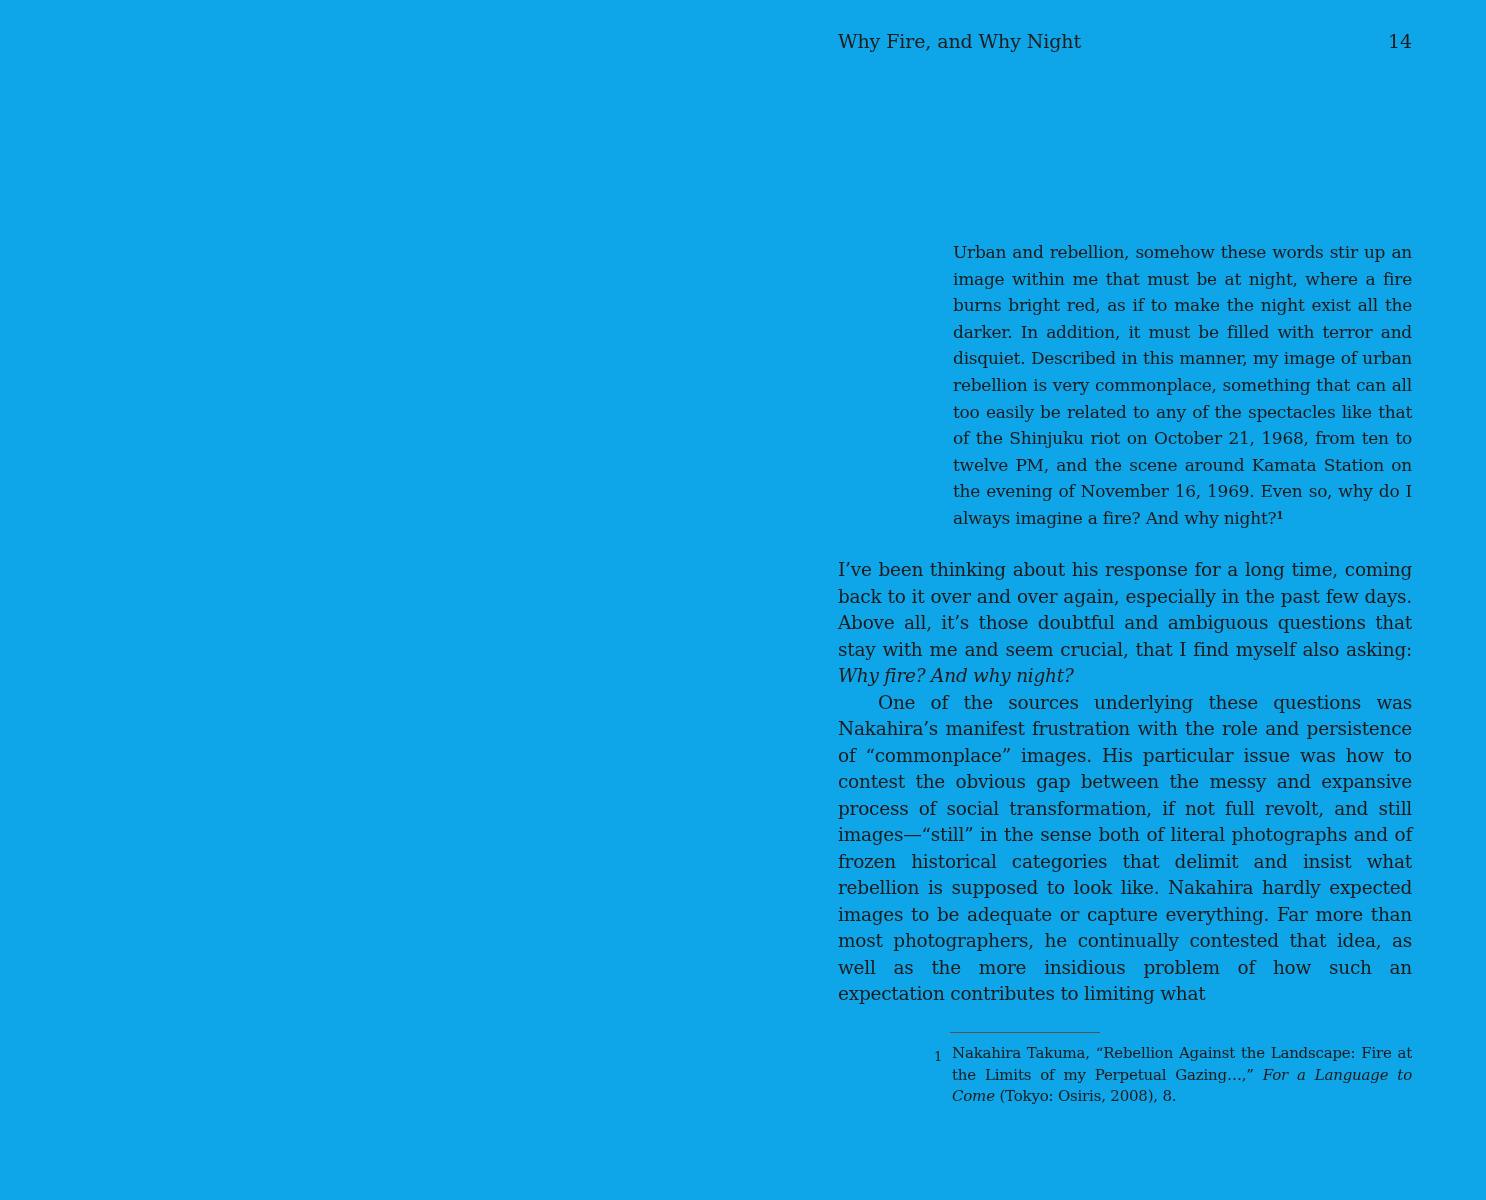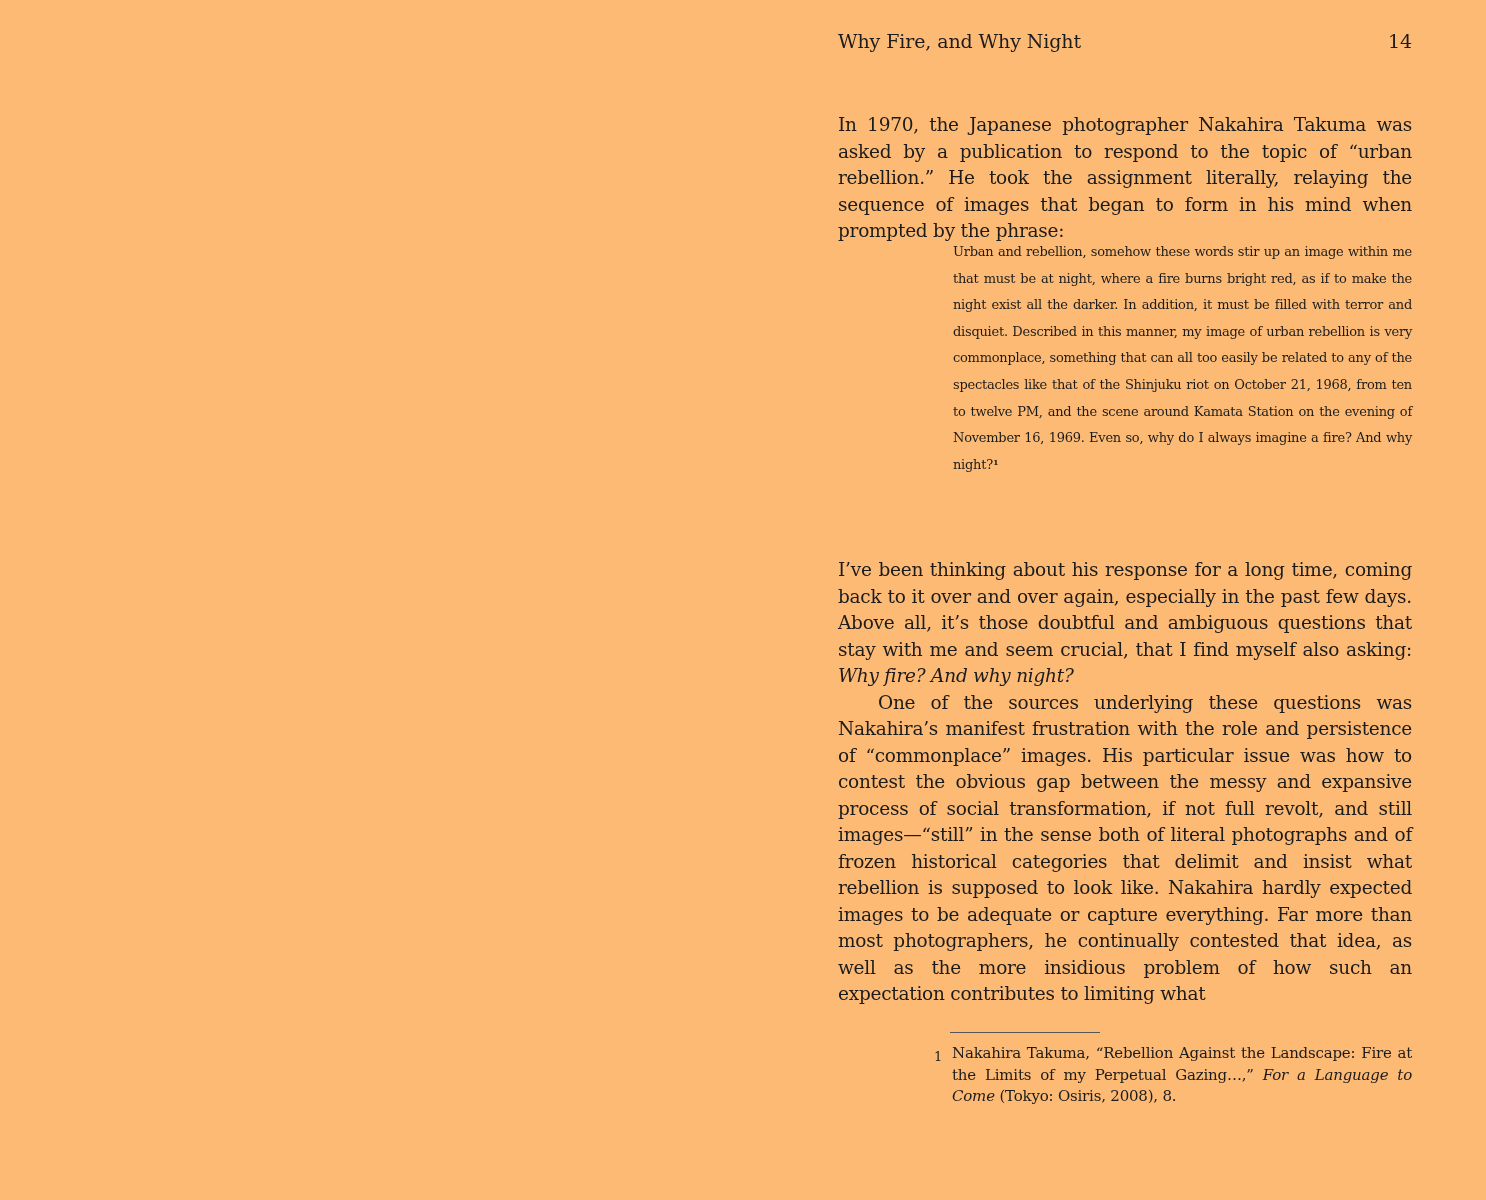--- a/index.html
+++ b/index.html
@@ -4,21 +4,21 @@
 <style>
   html, body {
     margin: 0;
     padding: 0;
     background: #ffffff;
   }
   .canvas {
     position: relative;
     width: 1486px;
     height: 1200px;
-    background: #fdba74;
+    background: #0ea5e9;
     overflow: hidden;
     font-family: "DejaVu Serif", "Liberation Serif", serif;
     color: #1c1c1c;
   }
   .column {
     position: absolute;
     left: 838px;
     top: 0;
     width: 574px;
     height: 1200px;
@@ -47,21 +47,21 @@
     top: 112px;
     left: 0;
     width: 574px;
   }
   .bquote {
     position: absolute;
     top: 239px;
     left: 115px;
     width: 459px;
     text-align: justify;
-    font-size: 13px;
+    font-size: 17px;
     line-height: 26.6px;
     letter-spacing: -0.25px;
     hyphens: none;
   }
   .fn-ref {
     font-weight: bold;
     font-size: 0.62em;
     vertical-align: baseline;
     position: relative;
     top: -0.45em;
@@ -112,21 +112,20 @@
 <body>
 
 <div class="canvas">
   <div class="column">
 
     <div class="running-header">
       <span>Why Fire, and Why Night</span>
       <span>14</span>
     </div>
 
-    <p class="para p1">In 1970, the Japanese photographer Nakahira Takuma was asked by a publication to respond to the topic of “urban rebellion.” He took the assignment literally, relaying the sequence of images that began to form in his mind when prompted by the phrase:</p>
 
     <div class="bquote"><span>Urban and rebellion, somehow these words stir up an image within me that must be at night, where a fire burns bright red, as if to make the night exist all the darker. In addition, it must be filled with terror and disquiet. Described in this manner, my image of urban rebellion is very commonplace, something that can all too easily be related to any of the spectacles like that of the Shinjuku riot on October 21, 1968, from ten to twelve PM, and the scene around Kamata Station on the evening of November 16, 1969. Even so, why do I always imagine a fire? And why night?</span><sup class="fn-ref">1</sup></div>
 
     <div class="flow2">
       <p class="para"><span>I’ve been thinking about his response for a long time, coming back to it over and over again, especially in the past few days. Above all, it’s those doubtful and ambiguous questions that stay with me and seem crucial, that I find myself also asking: </span><em class="ital">Why fire? And why night?</em></p>
       <p class="para indent-first">One of the sources underlying these questions was Nakahira’s manifest frustration with the role and persistence of “commonplace” images. His particular issue was how to contest the obvious gap between the messy and expansive process of social transformation, if not full revolt, and still images—“still” in the sense both of literal photographs and of frozen historical categories that delimit and insist what rebellion is supposed to look like. Nakahira hardly expected images to be adequate or capture everything. Far more than most photographers, he continually contested that idea, as well as the more insidious problem of how such an expectation contributes to limiting what</p>
     </div>
 
     <div class="footnote-rule"></div>
 

